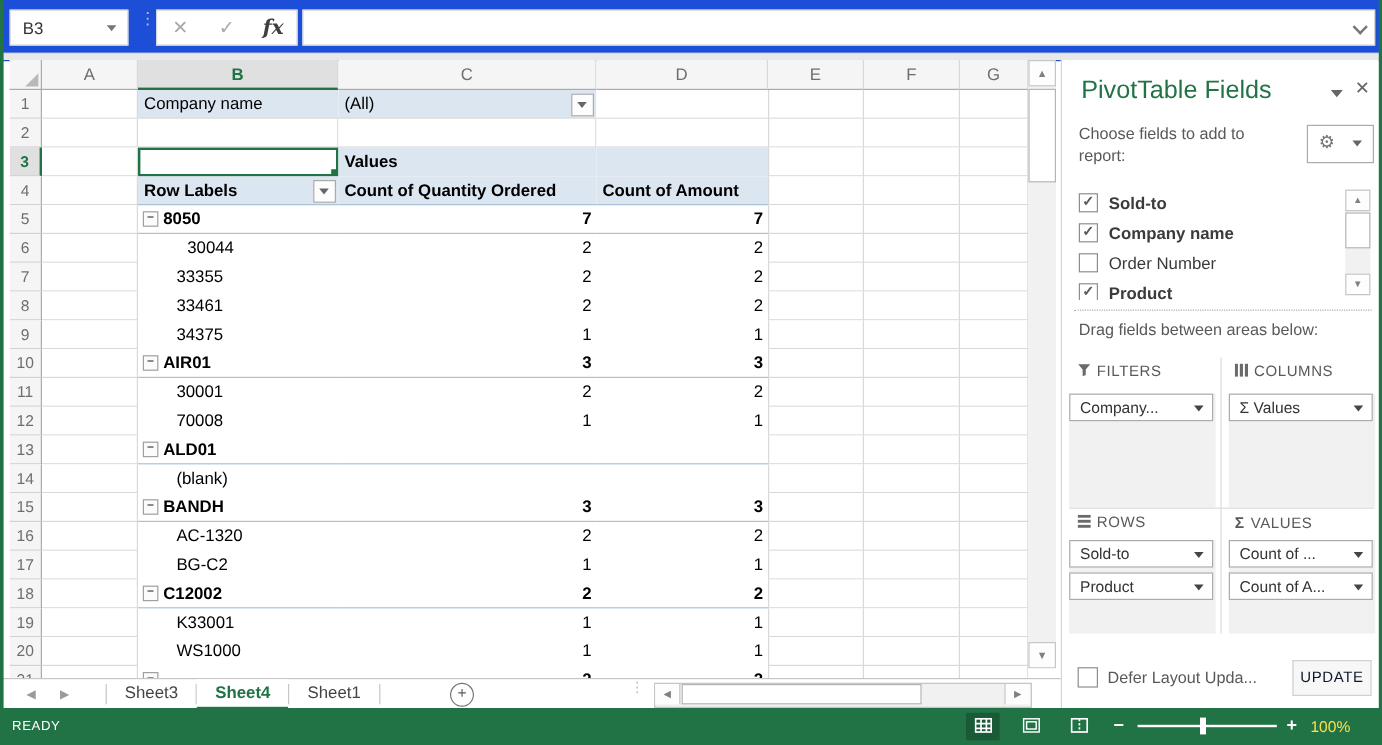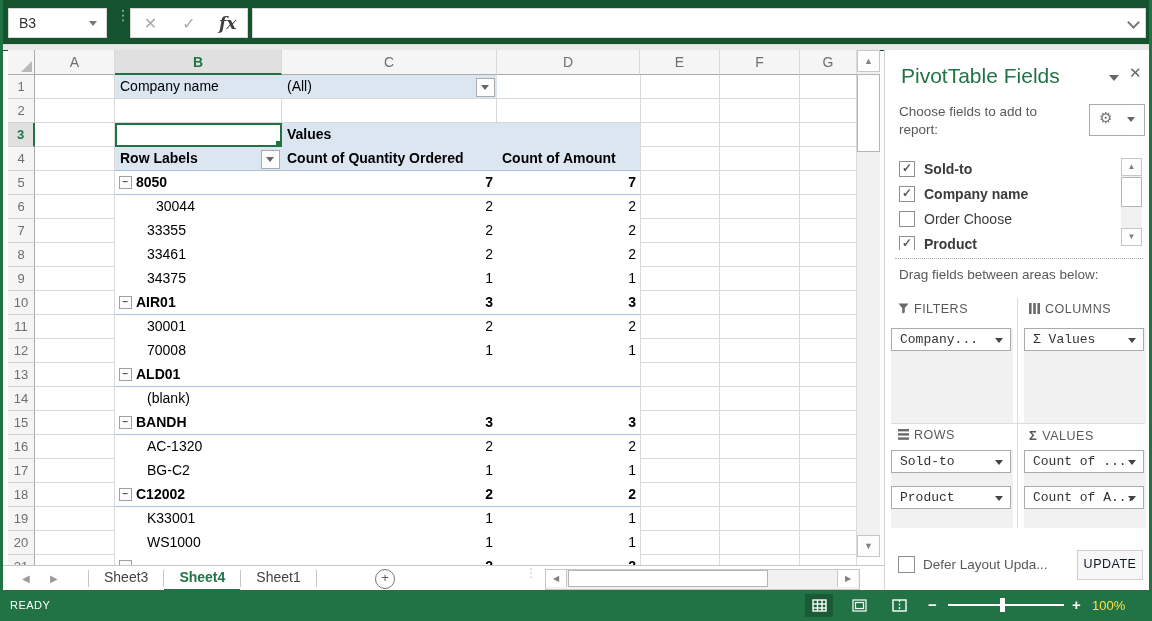--- a/index.html
+++ b/index.html
@@ -4,21 +4,21 @@
 <style>
   html,body{margin:0;padding:0;}
   body{width:1152px;height:621px;position:relative;overflow:hidden;
        font-family:"Liberation Sans",sans-serif;background:#fff;
        -webkit-font-smoothing:antialiased;}
   .abs{position:absolute;box-sizing:border-box;}
   :root{--green:#217346;--pblue:#DCE6F1;--sepblue:#A8C2DC;--grid:#D9D9D9;
         --hdrbg:#F5F5F5;--hdrsel:#E0E0E0;--hdrtx:#6E6E6E;}
 
   
-  #chrome{left:0;top:0;width:1152px;height:51px;background:#14532d;}
+  #chrome{left:0;top:0;width:1152px;height:51px;background:#1d4ed8;}
   #band{left:0;top:44px;width:1152px;height:6px;background:#E8E8E8;border-top:1px solid #DADADA;}
   #namebox{left:8px;top:8px;width:99px;height:30px;border:1px solid #D6D6D6;background:#fff;
            font-size:14px;color:#333;line-height:28px;padding-left:10px;}
   #namebox .dd{position:absolute;right:9px;top:12px;width:0;height:0;
                border-left:4px solid transparent;border-right:4px solid transparent;border-top:5px solid #777;}
   #chromedots{left:116px;top:12px;color:#BDBDBD;font-size:14px;line-height:7px;letter-spacing:0;}
   #fxbox{left:130px;top:8px;width:118px;height:30px;border:1px solid #D6D6D6;background:#fff;display:flex;align-items:center;}
   #fxbox .fxbtn{flex:1;text-align:center;font-size:16px;color:#A8A8A8;}
   #fxbox .fxfn{font-family:"DejaVu Serif",serif;font-style:italic;font-weight:bold;color:#3F3F3F;font-size:17px;}
   #fbar{left:252px;top:8px;width:894px;height:30px;border:1px solid #D6D6D6;background:#fff;
@@ -119,21 +119,21 @@
   .fname.b{font-weight:bold;}
   #flscroll{position:absolute;left:236px;top:108px;width:21px;height:88px;background:#F1F1F1;}
   .flbtn{position:absolute;left:0;width:21px;height:18px;background:#FDFDFD;border:1px solid #C6C6C6;
          text-align:center;color:#808080;font-size:8px;line-height:16px;box-sizing:border-box;}
   #flthumb{position:absolute;left:0;top:19px;width:21px;height:30px;background:#fff;border:1px solid #B5B5B5;box-sizing:border-box;}
   #dotsep{position:absolute;left:10px;top:208px;width:248px;border-top:1px dotted #ACACAC;}
   #draghint{position:absolute;left:14px;top:217px;font-size:13.5px;color:#595959;}
   .arealbl{position:absolute;font-size:12.5px;color:#595959;letter-spacing:0.5px;}
   .zone{position:absolute;background:#F1F1F1;}
   .abtn{position:relative;width:120px;height:23px;background:#fff;border:1px solid #ABABAB;box-sizing:border-box;
-        margin-bottom:13px;font-size:13px;color:#333;line-height:21px;padding-left:8px;white-space:nowrap;overflow:hidden;font-family:Liberation Mono, monospace;}
+        margin-bottom:4px;font-size:13px;color:#333;line-height:21px;padding-left:8px;white-space:nowrap;overflow:hidden;}
   .abtn .dd{position:absolute;right:7px;top:9px;width:0;height:0;border-left:4px solid transparent;
             border-right:4px solid transparent;border-top:5px solid #444;}
   #vdiv{position:absolute;left:132px;top:248px;width:1px;height:230px;background:#DCDCDC;}
   #hdiv{position:absolute;left:6px;top:373px;width:254px;height:1px;background:#DCDCDC;}
   #deferrow{position:absolute;left:13px;top:506px;display:flex;align-items:center;}
   #defercb{width:15px;height:15px;border:1px solid #8E8E8E;background:#fff;margin-right:8px;}
   #deferlbl{font-size:13.5px;color:#595959;white-space:nowrap;}
   #updatebtn{position:absolute;left:192px;top:500px;width:64px;height:28px;border:1px solid #D0D0D0;background:#F7F7F7;
              color:#0f172a;font-size:12.5px;text-align:center;line-height:26px;letter-spacing:0.5px;}
   .icon-funnel{display:inline-block;vertical-align:-1px;margin-right:5px;}
@@ -486,21 +486,21 @@
       <div class="fitem" style="top: 0px;">
         <span class="cb">✓</span>
         <span class="fname b">Sold-to</span>
       </div>
       <div class="fitem" style="top: 25px;">
         <span class="cb">✓</span>
         <span class="fname b">Company name</span>
       </div>
       <div class="fitem" style="top: 50px;">
         <span class="cb"></span>
-        <span class="fname">Order Choose</span>
+        <span class="fname">Order Number</span>
       </div>
       <div class="fitem" style="top: 75px;">
         <span class="cb">✓</span>
         <span class="fname b">Product</span>
       </div>
     </div>
   <div id="flscroll">
     <div class="flbtn" style="top:0">▲</div>
     <div id="flthumb"></div>
     <div class="flbtn" style="top:70px">▼</div>

